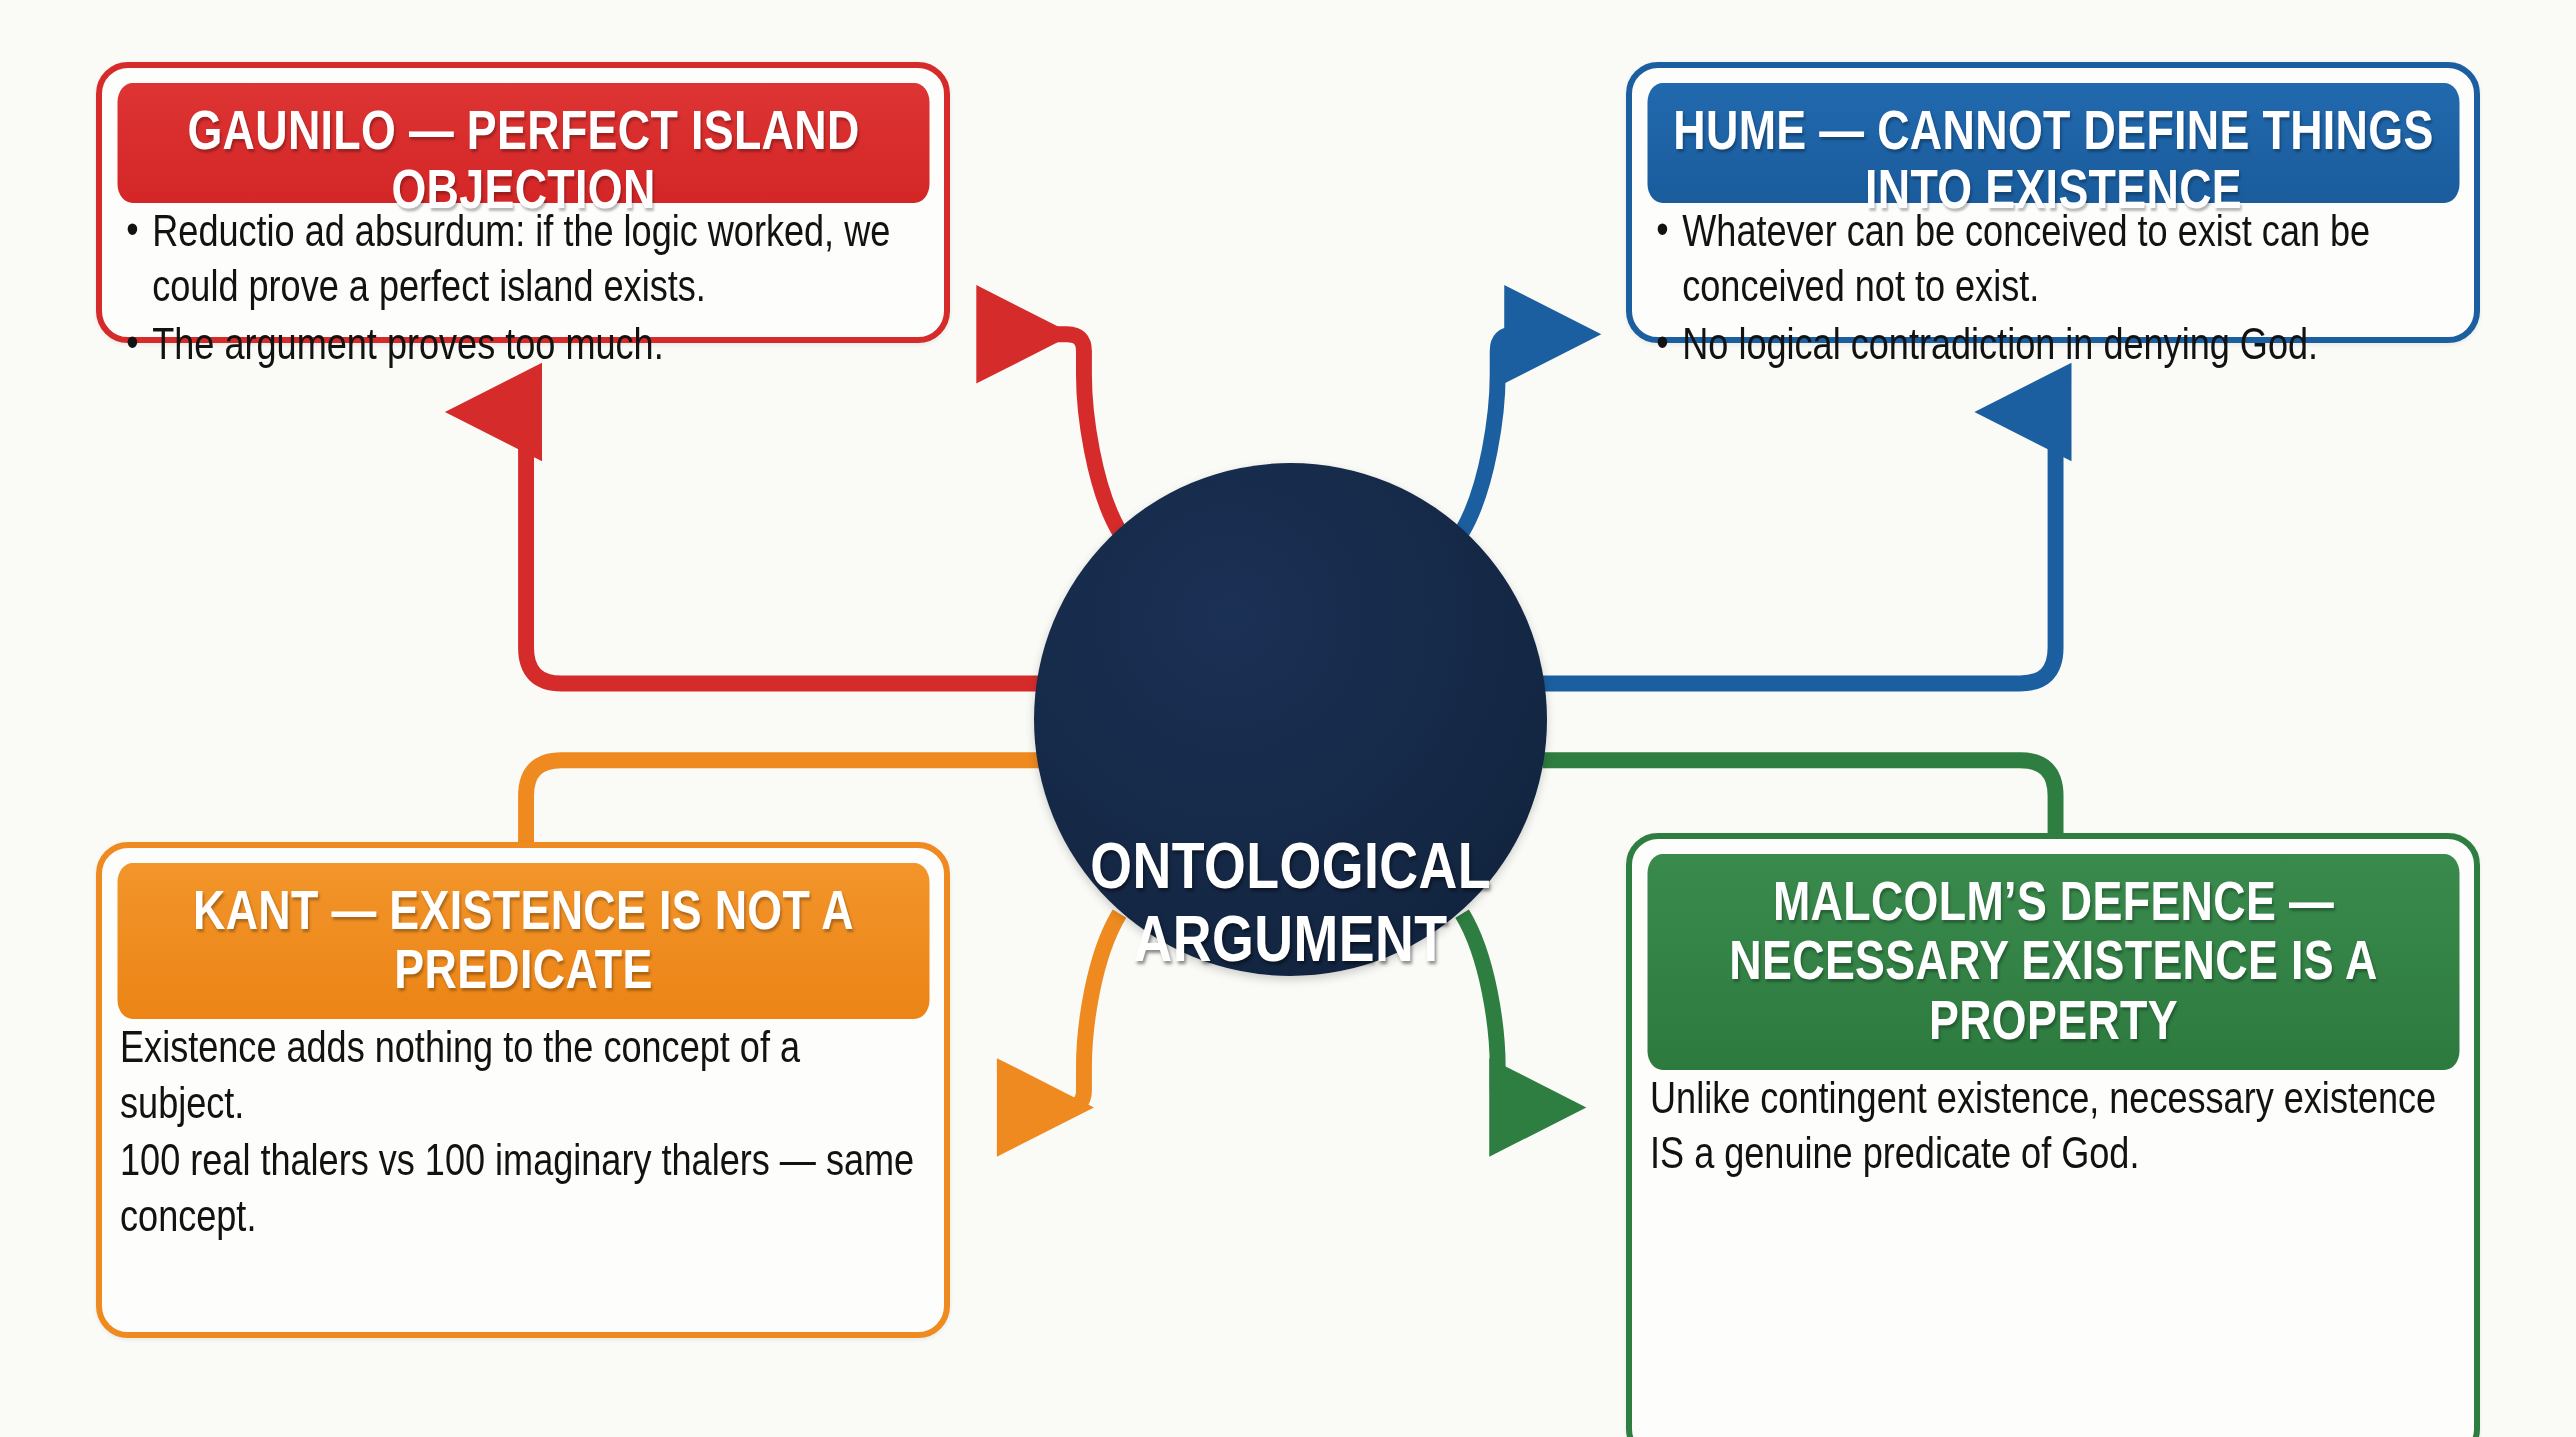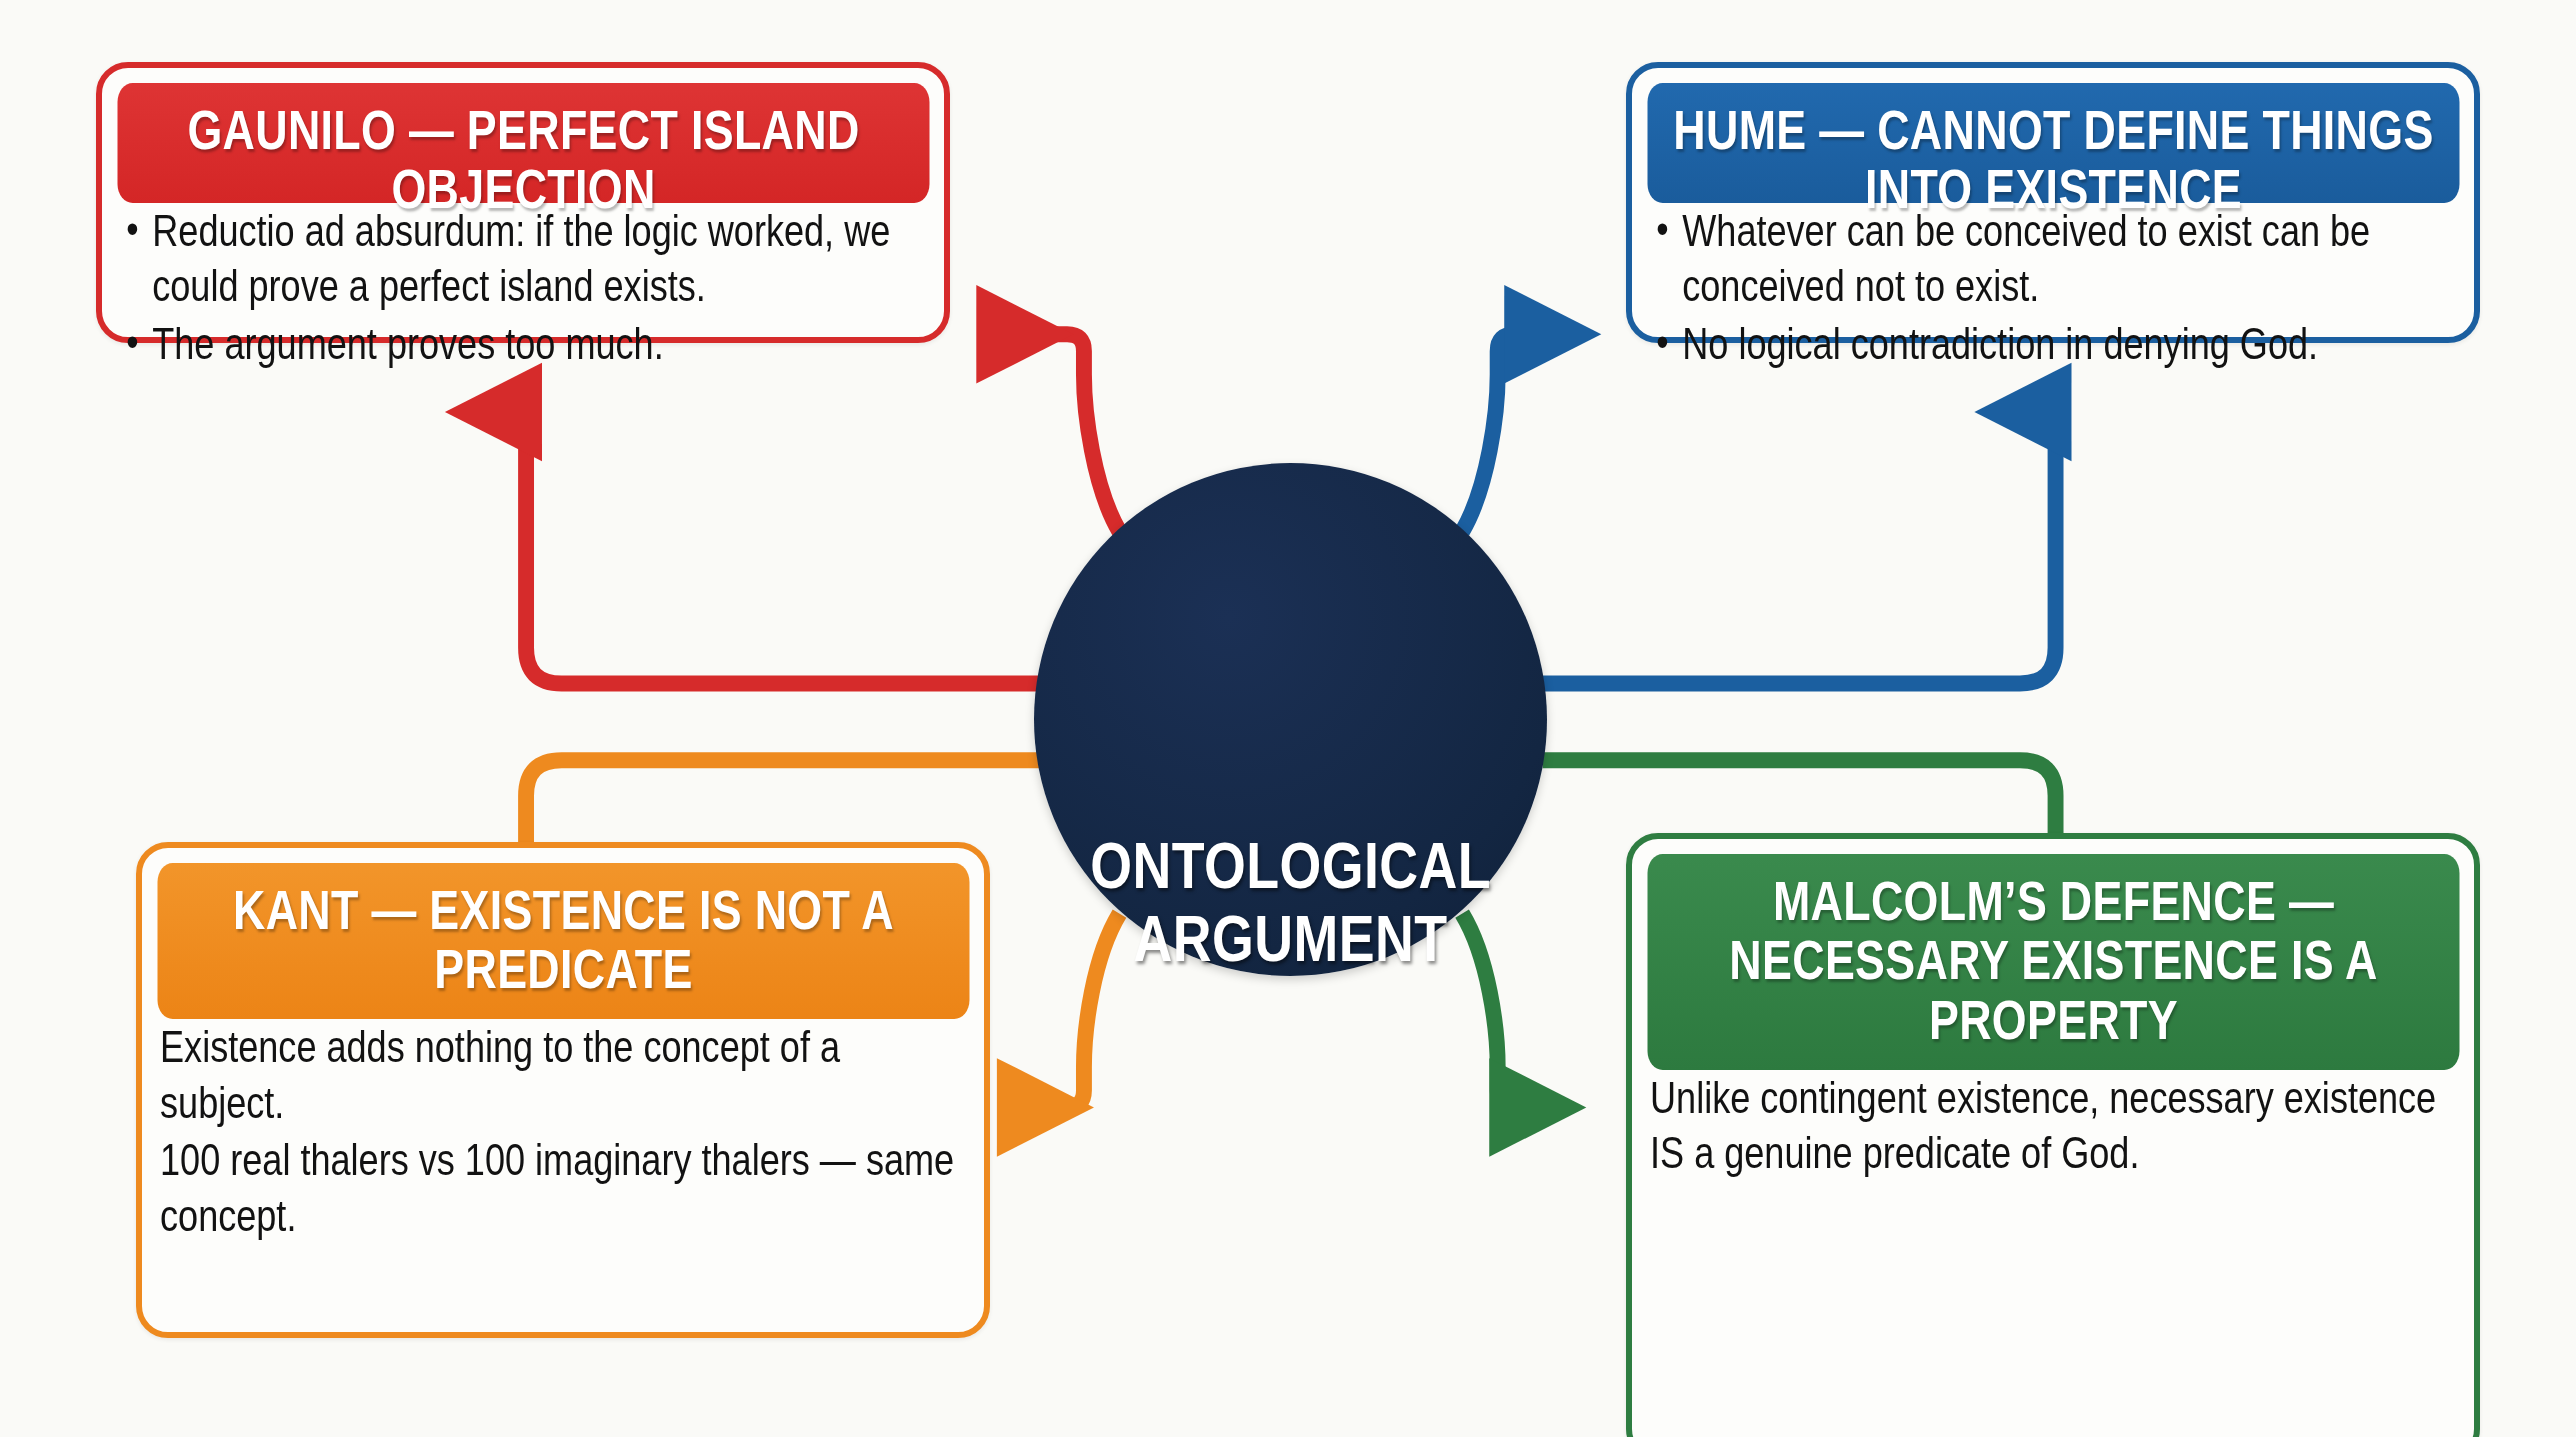--- a/index.html
+++ b/index.html
@@ -93,21 +93,20 @@
 
   #card-hume {
     left: 1626px; top: 62px;   width: 854px;  height: 281px;
     border-color: #1B5FA0;
   }
   #card-hume .card-header { background: linear-gradient(180deg,#2169AE 0%,#1A5C9C 100%); }
 
   #card-kant {
     left: 96px;  top: 842px;  width: 854px;  height: 496px;
     border-color: #EE8A1F;
-    margin-left: 40px;
   }
   #card-kant .card-header { background: linear-gradient(180deg,#F2952A 0%,#EC8416 100%); }
 
   #card-malcolm {
     left: 1626px; top: 833px;  width: 854px;  height: 628px;
     border-color: #2E7D41;
   }
   #card-malcolm .card-header { background: linear-gradient(180deg,#3A8A4D 0%,#2D7A3F 100%); }
 
   

